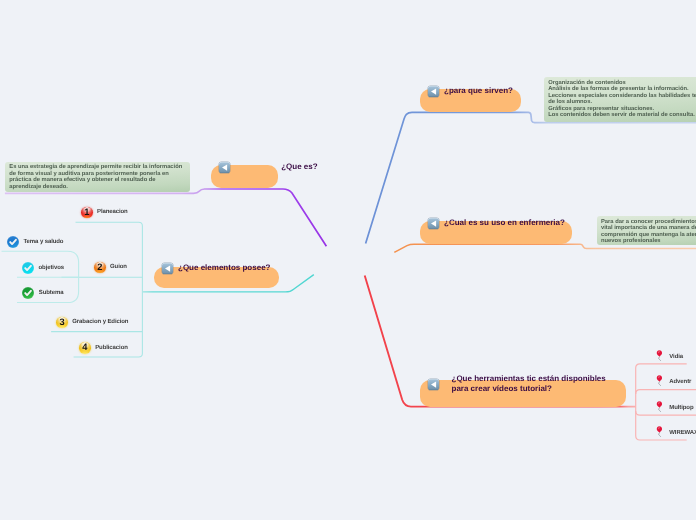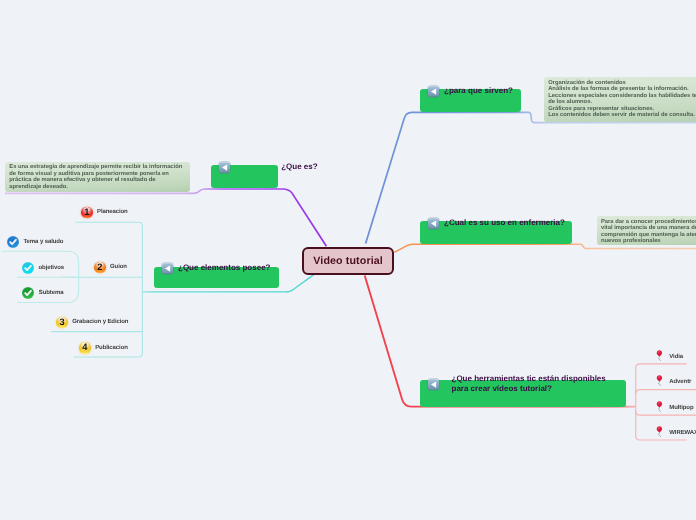--- a/index.html
+++ b/index.html
@@ -7,21 +7,21 @@
 #stage{position:absolute;left:0;top:0;width:696px;height:520px;}
 svg.links{position:absolute;left:0;top:0;width:696px;height:520px;pointer-events:none;}
 .node{position:absolute;box-sizing:border-box;}
 
 
 .root{left:302.2px;top:246.5px;width:91.8px;height:28.3px;background:#e4c5cb;border:2px solid #4a0f1e;
  border-radius:6px;display:flex;align-items:center;justify-content:center;}
 .root span{font-size:10.7px;font-weight:bold;color:#4a0f1e;letter-spacing:.1px;position:relative;top:0.8px;}
 
 
-.topic{background:#22c55e;border-radius:3px;display:flex;align-items:center;padding:0 0 18px 8px;}
+.topic{background:#fdba74;border-radius:10px;display:flex;align-items:center;padding:0 0 18px 8px;}
 .topic .lbl{font-size:8px;font-weight:bold;color:#3a0b44;line-height:10.5px;margin-left:5px;white-space:nowrap;}
 .topic.wrap .lbl{white-space:normal;width:160px;margin-left:13px;}
 
 
 .pico{width:11px;height:11px;flex:0 0 11px;border-radius:2.6px;position:relative;
  background:linear-gradient(178deg,#aac6dc 0%,#9ab9d1 22%,#85a8c2 55%,#7899b2 80%,#6e8fa8 100%);
  box-shadow:inset 0 .6px .6px rgba(255,255,255,.5),inset 0 -.6px .6px rgba(40,70,95,.22),0 0 0 .5px rgba(86,116,141,.5);}
 .pico svg{position:absolute;left:0;top:0;}
 
 
@@ -119,23 +119,20 @@
     <path d="M17,277.3 H78.6"></path>
   </g>
 
   <g fill="none" stroke="#f9b4b4" stroke-width="1.2">
     <path d="M686.7,363.9 H639.9 Q635.7,363.9 635.7,368.1 V435.8 Q635.7,440 639.9,440 H686.7"></path>
     <path d="M696,389.7 H639.9 Q635.7,389.7 635.7,393.9"></path>
     <path d="M696,415.2 H639.9 Q635.7,415.2 635.7,411"></path>
   </g>
 </svg>
 
-<div class="node root">
-  <span>Video tutorial</span>
-</div>
 
 <div class="node topic" style="left:211.2px;top:165.4px;width:66.5px;height:22.4px;gap:46px;">
   <span class="pico">
         <svg width="11" height="11" viewBox="0 0 11 11">
           <path d="M8.1 2.5 L3.0 5.6 L8.1 8.7 Z" fill="#ffffff"></path>
 
   <g fill="none" stroke="#a9e5e4" stroke-width="1">
     <path d="M75.6,222 H136 Q141.5,222 141.5,227.5 V286"></path>
     <path d="M61.5,277 H136 Q141.5,277 141.5,282.5"></path>
     <path d="M75.6,331.2 H136 Q141.5,331.2 141.5,325.7"></path>

